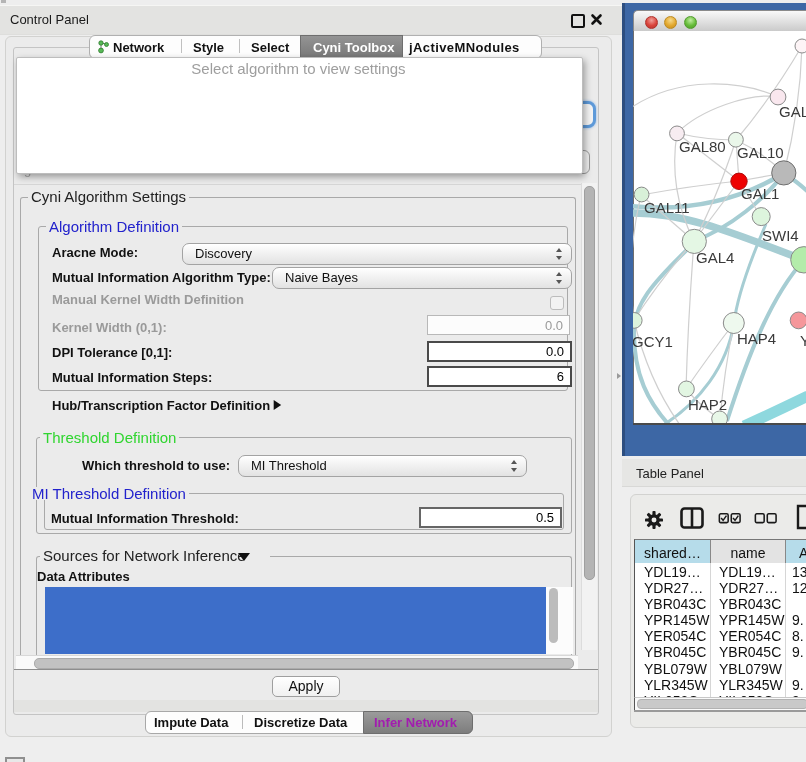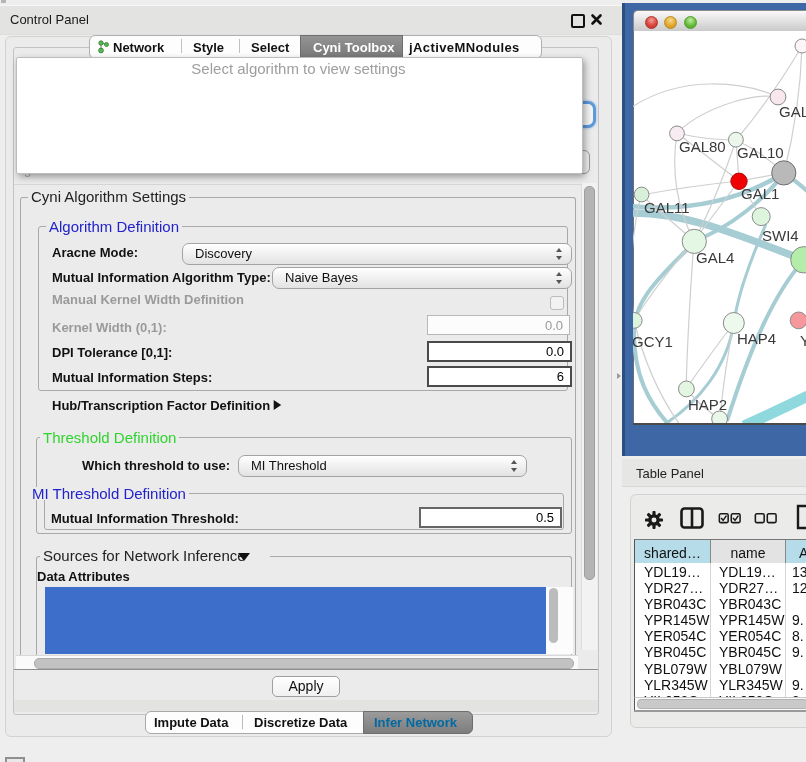--- a/index.html
+++ b/index.html
@@ -145,21 +145,21 @@
   <div class="abs" style="left:14px;top:669px;width:584px;height:1px;background:#8e8e8e;"></div>
 
   <div class="abs" style="left:272px;top:676px;width:66px;height:19px;background:linear-gradient(#ffffff,#f0f0f0);border:1px solid #9f9f9f;border-radius:5px;text-align:center;">
     <span style="font-size:14px;color:#111;position:relative;top:0px;">Apply</span></div>
 
   <div class="abs" style="left:145px;top:711px;width:326px;height:21px;background:#fdfdfd;border:1px solid #a8a8a8;border-radius:6px;"></div>
   <div class="abs" style="left:363px;top:711px;width:108px;height:21px;background:linear-gradient(#9b9b9b,#7d7d7d);border:1px solid #6e6e6e;border-top-right-radius:6px;border-bottom-right-radius:6px;"></div>
   <div class="abs" style="left:242px;top:715px;width:1px;height:14px;background:#bbb;"></div>
   <div class="abs lbl b" style="left:154px;top:715px;">Impute Data</div>
   <div class="abs lbl b" style="left:254px;top:715px;">Discretize Data</div>
-  <div class="abs lbl b" style="left:374px;top:715px;color:#0369a1;">Infer Network</div>
+  <div class="abs lbl b" style="left:374px;top:715px;color:#a21caf;">Infer Network</div>
 
   <div class="abs" style="left:5px;top:757px;width:16px;height:10px;border:2px solid #8f8f8f;background:#e8e8e8;"></div>
 
   <div class="abs" style="left:617px;top:373px;width:4px;height:6px;background:#9a9a9a;clip-path:polygon(0 0,100% 50%,0 100%);"></div>
 
   <div class="abs" style="left:622px;top:3px;width:184px;height:453px;background:#3d67a5;"></div>
   <div class="abs" style="left:622px;top:3px;width:3px;height:453px;background:#2d4e80;"></div>
 
   <div class="abs" style="left:633px;top:10px;width:173px;height:21px;background:linear-gradient(#f9f9f9,#c8c8c8);border-top-left-radius:5px;border:1px solid #8a8a8a;border-right:none;"></div>
   <div class="abs" style="left:645px;top:16px;width:11px;height:11px;border-radius:50%;background:radial-gradient(circle at 50% 30%,#f0a09a,#da453c 55%,#b5332c);border:0.5px solid #b0322c;"></div>

